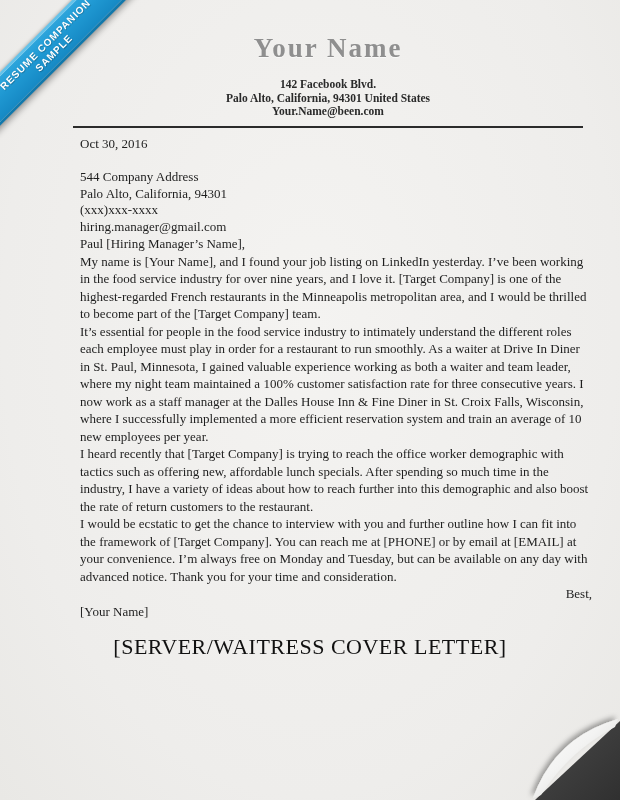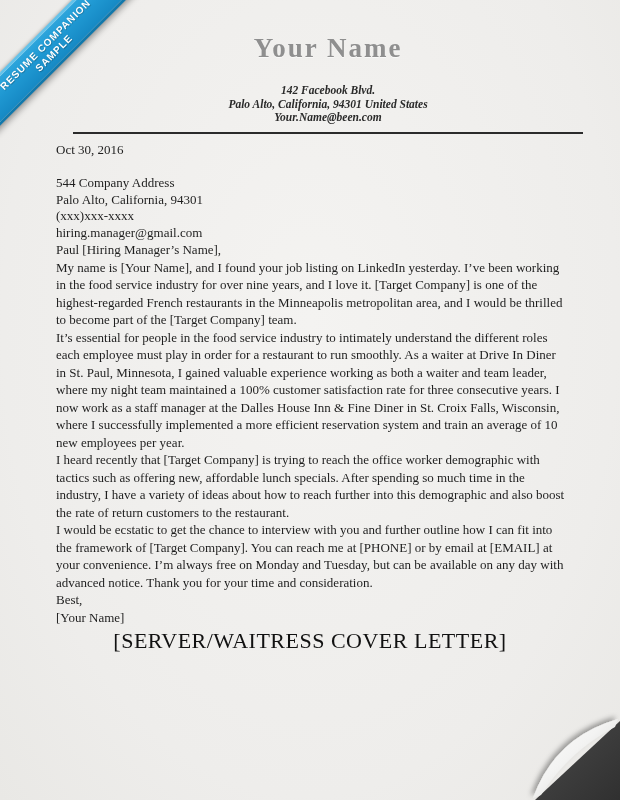--- a/index.html
+++ b/index.html
@@ -19,43 +19,43 @@
   
   .letterhead { padding-top:34px; text-align:center;padding-left:36px; }
   .sender-name {
     font-size:27px; font-weight:bold; letter-spacing:2px;
     color:#8f8f8f; line-height:28px;
     text-shadow: 0 1px 0 rgba(255,255,255,0.6);
   }
   .contact-line {
     font-size:11.5px; font-weight:bold; color:#2a2a2a; line-height:13.5px;
   }
-  .contact-block { margin-top:22px;font-style:italic; }
+  .contact-block { margin-top:16px; }
   .letterhead-rule {
     width:510px; margin:7px auto 0 auto;
     border-top:2px solid #2b2b2b; height:0;
   }
 
   
   .letter {
-    width:512px; margin:7px 0 0 56px;
+    width:512px; margin:7px 0 0 80px;
     font-size:13px; line-height:17.5px; color:#1e1e1e;
     text-align:left;
   }
   .letter p { margin:0; }
   .date-line { margin-top:0; }
   .recipient-name { margin-top:4px; }
   .block-gap { margin-top:17px; }
   .addr-line { line-height:16.5px; }
   .para { margin-top:16px; }
-  .closing { margin-top:16px; }
+  .closing { margin-top:16px;text-align:right; }
 
   
   .footer-title {
-    margin-top:2px; text-align:center;
+    margin-top:14px; text-align:center;
     font-size:22px; color:#111; letter-spacing:0.5px;
     line-height:26px;
   }
 
   
   .ribbon-wrap {
     position:absolute; top:0; left:0; width:170px; height:170px;
     overflow:hidden; pointer-events:none;
   }
   .ribbon {

